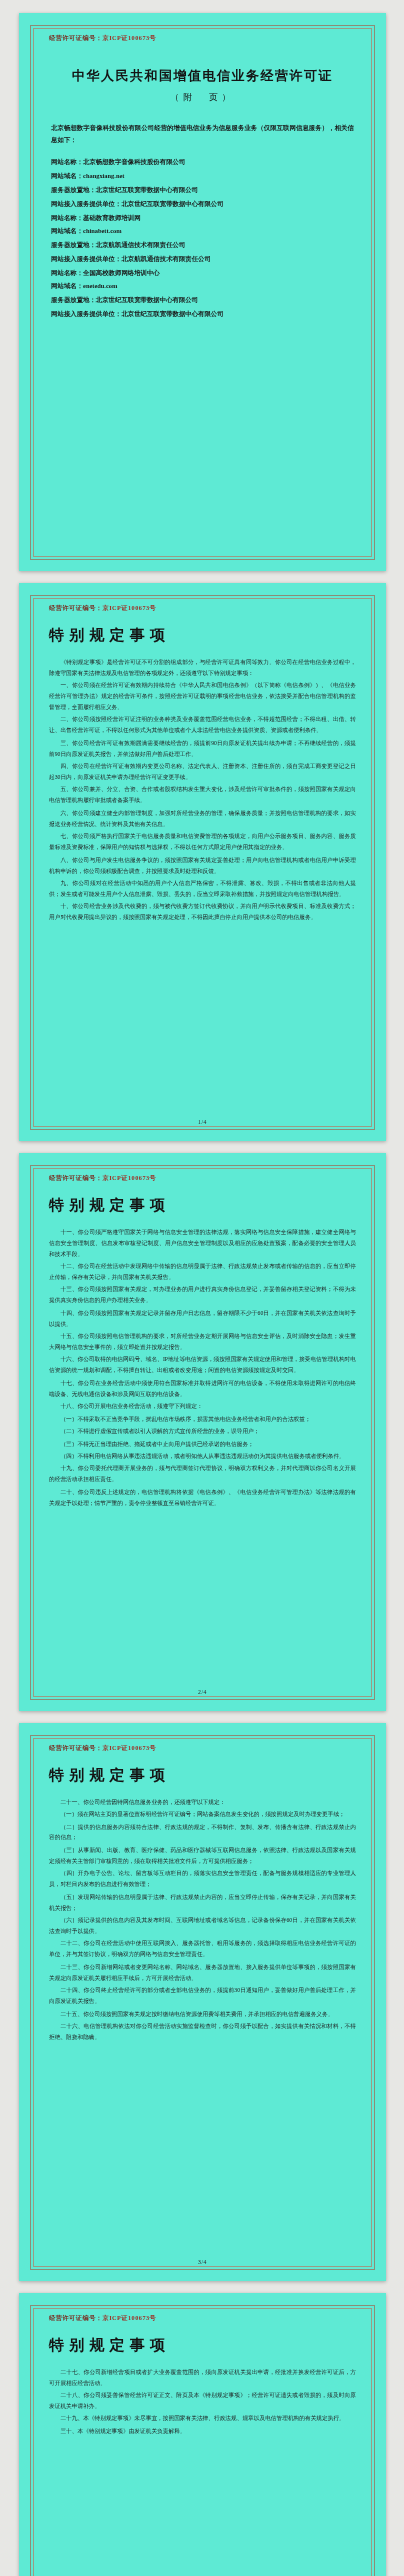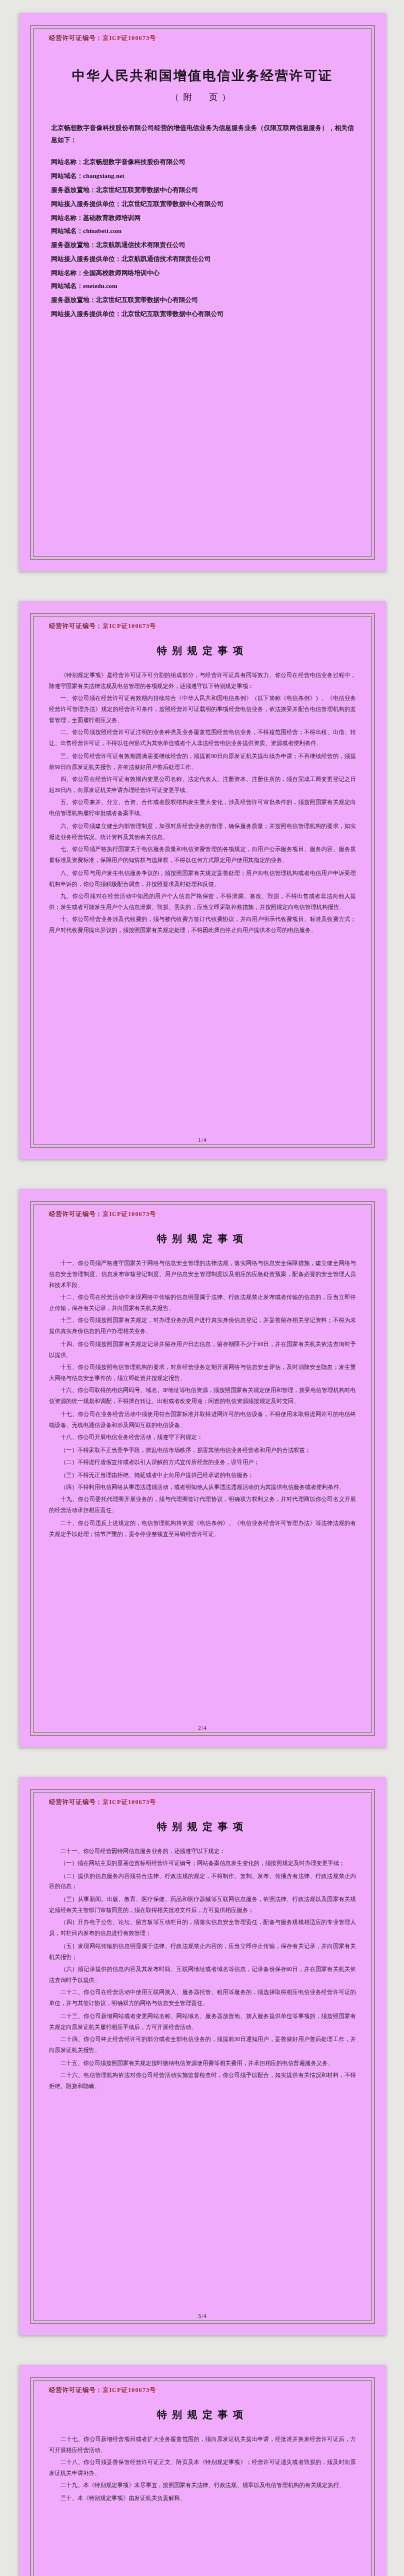--- a/index.html
+++ b/index.html
@@ -9,22 +9,22 @@
   }
   body {
     width: 405px;
     padding: 13.4px 0 5.2px;
     margin: 0 auto;
   }
   .page {
     position: relative;
     width: 367px;
     height: 558px;
-    margin: 0 auto 30px;
-    background: #f0abfc;
+    margin: 0 auto 12px;
+    background: #5eead4;
     box-shadow: 0 1px 3.6px rgba(0,0,0,.28), 0 0 0.5px rgba(0,0,0,.25);
     overflow: hidden;
     padding-left: 43px;
   }
   .frame {
     position: absolute;
     inset: 11.3px;
     border: 1px solid #8b8d76;
   }
   .frame::after {
@@ -76,22 +76,22 @@
     font-size: 6.4px;
     font-weight: bold;
     line-height: 2.15;
     color: #1a1a1a;
   }
   .entry .entry-label { font-weight: bold; }
 
   
   .prov-title {
     margin-top: 13.4px;
-    text-align: center;
-    font-size: 10px;
+    text-align: left;
+    font-size: 15px;
     font-weight: bold;
     letter-spacing: 5.2px;
     color: #141414;
   }
   .paras { margin-top: 11.3px; }
   .para {
     font-size: 5.7px;
     line-height: 1.92;
     text-align: justify;
     text-indent: 2em;

